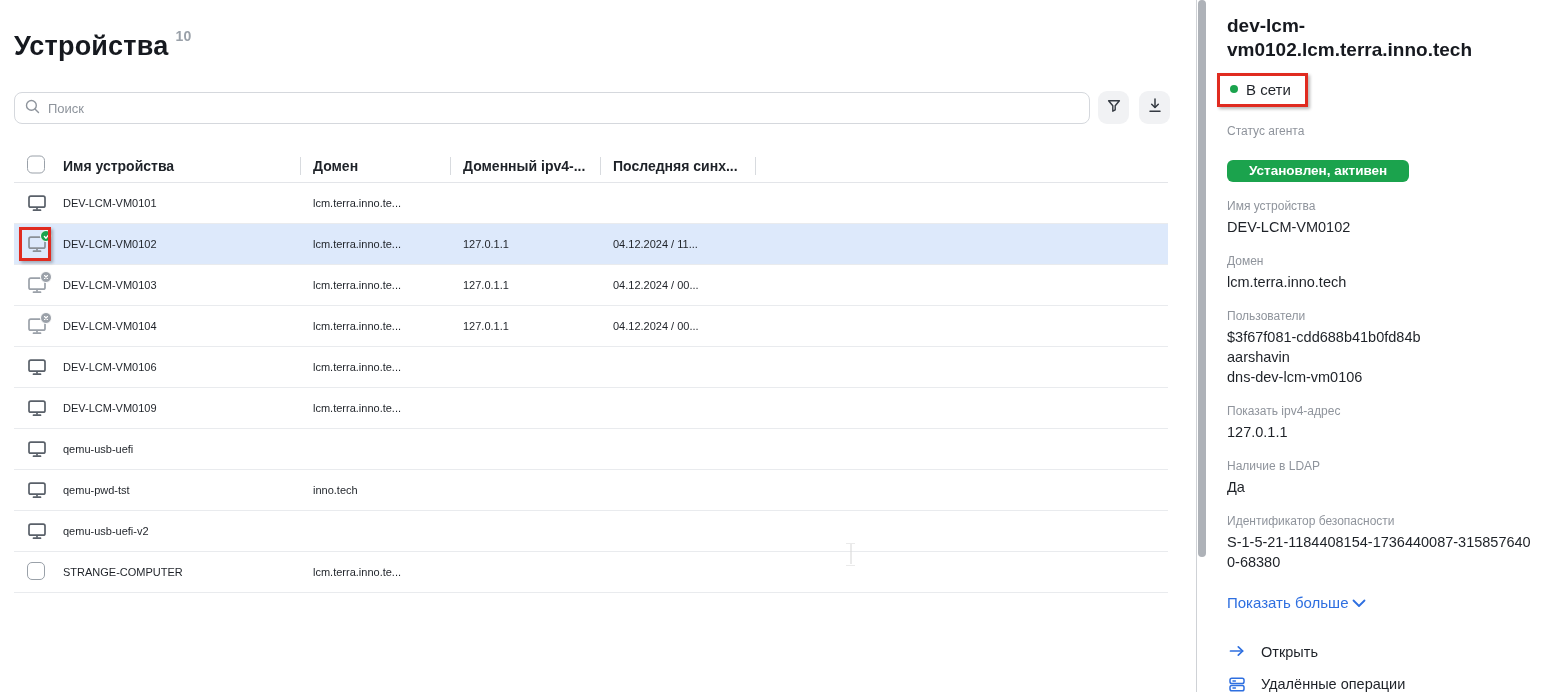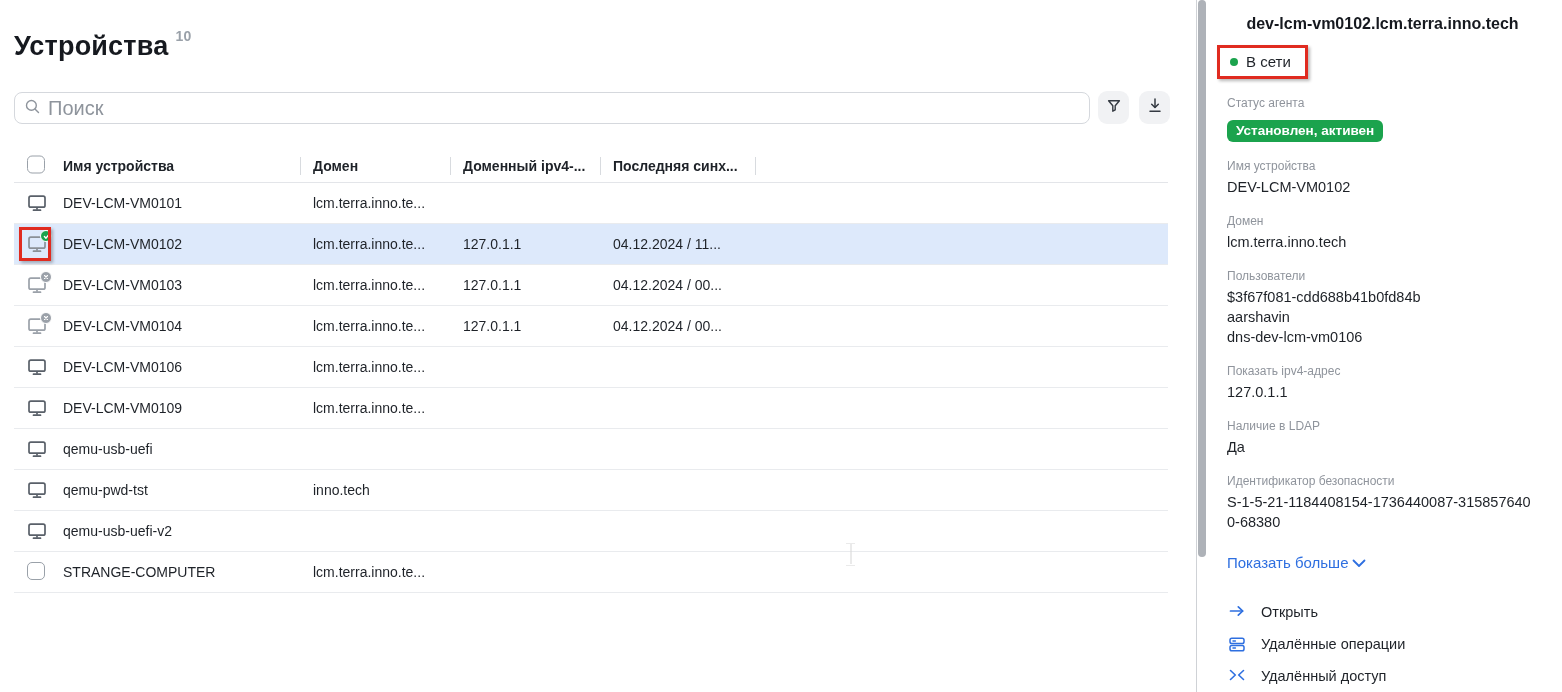--- a/index.html
+++ b/index.html
@@ -7,60 +7,60 @@
   body {
     font-family: "Liberation Sans", sans-serif;
     background:#fff; color:#1e2228; overflow:hidden; position:relative;
   }
   
   .main { position:absolute; left:0; top:12px; width:1196px; height:692px; background:#fff; }
   .page-title { position:absolute; left:14px; top:16px; font-size:27px; font-weight:700; letter-spacing:.2px; color:#16191f;}
   .page-count { font-size:14px; font-weight:600; color:#9aa1a9; margin-left:7px; vertical-align:14px;}
   .search-bar { position:absolute; left:14px; top:80px; width:1076px; height:32px;
     border:1px solid #d5d8dd; border-radius:8px; display:flex; align-items:center; padding:0 10px; background:#fff;}
-  .search-bar input { border:none; outline:none; flex:1; font-size:20px; font-family:inherit; color:#1e2228; margin-left:8px;}
+  .search-bar input { border:none; outline:none; flex:1; font-size:13px; font-family:inherit; color:#1e2228; margin-left:8px;}
   .search-bar input::placeholder { color:#8e949c; }
   .icon-btn { position:absolute; top:79px; width:31px; height:33px; background:#f1f2f4;
     border-radius:9px; display:flex; align-items:center; justify-content:center; cursor:pointer;}
   .icon-btn.filter { left:1098px; }
   .icon-btn.download { left:1139px; }
   
   .thead { position:absolute; left:14px; top:137px; width:1154px; height:34px; border-bottom:1px solid #e3e5e9; font-weight:700; font-size:14px;}
   .thead .cell, .trow .cell { position:absolute; top:50%; transform:translateY(-50%); white-space:nowrap;}
   .c-icon { left:13px; } .c-name { left:49px; } .c-domain { left:299px; } .c-ip { left:449px; } .c-sync { left:599px; }
   .vsep { position:absolute; top:8px; width:1px; height:18px; background:#d8dbdf; }
   .vsep.s1{left:286px;} .vsep.s2{left:436px;} .vsep.s3{left:586px;} .vsep.s4{left:741px;}
   .tbody { position:absolute; left:14px; top:171px; width:1154px; }
-  .trow { position:relative; height:41px; border-bottom:1px solid #e9ebee; font-size:14px; cursor:pointer;}
+  .trow { position:relative; height:41px; border-bottom:1px solid #e9ebee; font-size:11px; cursor:pointer;}
   .trow.selected { background:#dde9fb; }
   .icwrap { position:absolute; left:13px; top:50%; transform:translateY(-50%); width:20px; height:20px; }
   .badge-dot { position:absolute; top:-4px; right:-5px; width:12px; height:12px; border-radius:50%;
     border:1.5px solid #fff; display:flex; align-items:center; justify-content:center;}
   .badge-dot.on { background:#1ba34d; } .badge-dot.off { background:#9ba1a9; }
   .cbox { display:inline-block; width:18px; height:18px; border:1.5px solid #9aa1a9; border-radius:5px; background:#fff;}
   .redbox { position:absolute; border:3px solid #e02b20; box-shadow:2px 2px 3px rgba(0,0,0,.28); pointer-events:none;}
   .redbox.row-anno { left:-8px; top:-7px; width:32px; height:34px; }
   .ibeam { position:absolute; left:845px; top:531px; width:11px; height:21px; opacity:.55;}
   .ibeam:before { content:""; position:absolute; left:5px; top:0; width:1.5px; height:21px; background:#d9d9d9;}
   .ibeam:after { content:""; position:absolute; left:1px; top:0; width:9px; height:21px;
     border-top:1.5px solid #d9d9d9; border-bottom:1.5px solid #d9d9d9;}
   
   .sidebar { position:absolute; left:1196px; top:0; width:366px; height:692px; background:#fff; border-left:1px solid #cfd2d6;}
   .scroll-thumb { position:absolute; left:1px; top:0; width:8px; height:557px; background:#aeb2b8; border-radius:4px;}
   .sb-content { padding:14px 24px 0 30px; }
-  .sb-title { font-size:16px; font-weight:700; color:#16191f; line-height:1.25;text-align:center;}
+  .sb-title { font-size:19px; font-weight:700; color:#16191f; line-height:1.25;}
   .online-box { display:inline-flex; align-items:center; margin-top:11px; margin-left:-10px;
     border:3px solid #e02b20; box-shadow:2px 2px 3px rgba(0,0,0,.28); padding:5px 14px 6px 10px; background:#fff;}
   .online-dot { width:8px; height:8px; border-radius:50%; background:#1ba34d; margin-right:8px;}
   .online-text { font-size:15px; color:#1e2228;}
   .field { margin-top:17px; }
   .field .lbl { font-size:12px; color:#8f949c; margin-bottom:4px;}
   .field .val { font-size:14.5px; color:#1e2228; line-height:20px; word-break:break-all; max-width:308px;}
   .agent-badge { display:inline-block; background:#1ba34d; color:#fff; font-weight:700; font-size:13.5px;
-    padding:3px 9px 4px; border-radius:6px; margin-top:6px;}
+    padding:3px 22px 4px; border-radius:6px; margin-top:18px;}
   .show-more { margin-top:22px; display:flex; align-items:center; gap:4px; color:#2e6fe0;
     font-size:15px; cursor:pointer;}
   .actions { margin-top:33px; }
   .action { display:flex; gap:14px; height:32px; font-size:14.5px; color:#1e2228; cursor:pointer;}
   .action .aicon { width:20px; display:flex; justify-content:center; }
 </style>
 </head>
 <body>
 
 <div class="main">

